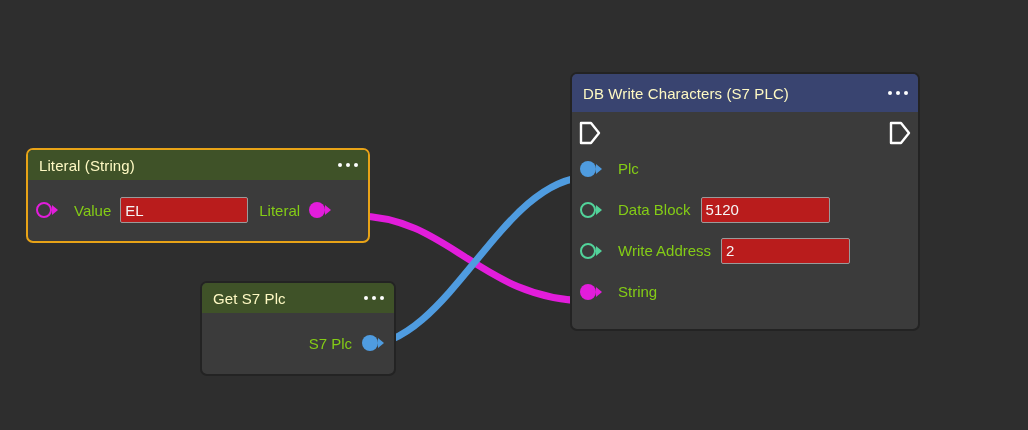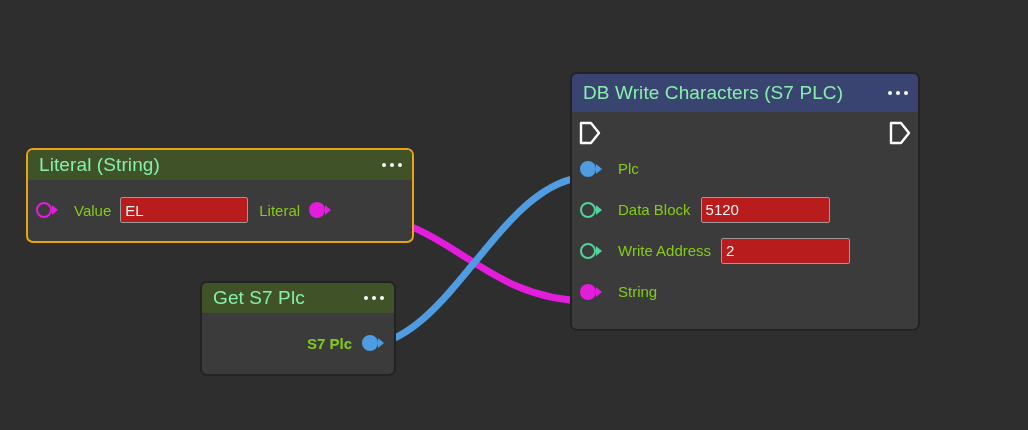--- a/index.html
+++ b/index.html
@@ -50,22 +50,22 @@
     height: 30px;
     display: flex;
     align-items: center;
     padding: 0 10px 0 11px;
     box-sizing: border-box;
   }
   .node-header.green  { background: #3f5228; }
   .node-header.blue   { background: #394470; }
 
   .node-title {
-    color: #86efac;
-    font-size: 19px;
+    color: #fef9c3;
+    font-size: 15px;
     letter-spacing: 0.1px;
     white-space: nowrap;
     flex: 1 1 auto;
   }
 
   .dots {
     display: flex;
     gap: 4px;
     align-items: center;
     flex: 0 0 auto;
@@ -160,33 +160,33 @@
     padding: 0 4px;
     outline: none;
   }
 
   
   .row.out {
     justify-content: flex-end;
     padding-left: 0;
     padding-right: 8px;
   }
-  .row.out .label { margin-right: 10px; font-weight: bold; }
+  .row.out .label { margin-right: 10px; }
 </style>
 </head>
 <body>
 
 <div id="canvas">
 
   <svg id="wires" viewBox="0 0 1028 430" xmlns="http://www.w3.org/2000/svg">
     <path d="M 356 216 C 450 216, 480 300, 588 301" fill="none" stroke="#e21ddb" stroke-width="7" stroke-linecap="round"></path>
     <path d="M 362 346 C 450 346, 500 178, 588 177" fill="none" stroke="#4f9ce0" stroke-width="7" stroke-linecap="round"></path>
   </svg>
 
-  <div class="node sel" style="left:26px; top:148px; width:388px; height:95px;">
+  <div class="node sel" style="left:26px; top:148px; width:344px; height:95px;">
     <div class="node-header green">
       <div class="node-title">Literal (String)</div>
       <div class="dots">
         <i></i>
           <i></i>
           <i></i>
       </div>
     </div>
     <div class="node-body">
       <div class="row" style="height:60px;">

